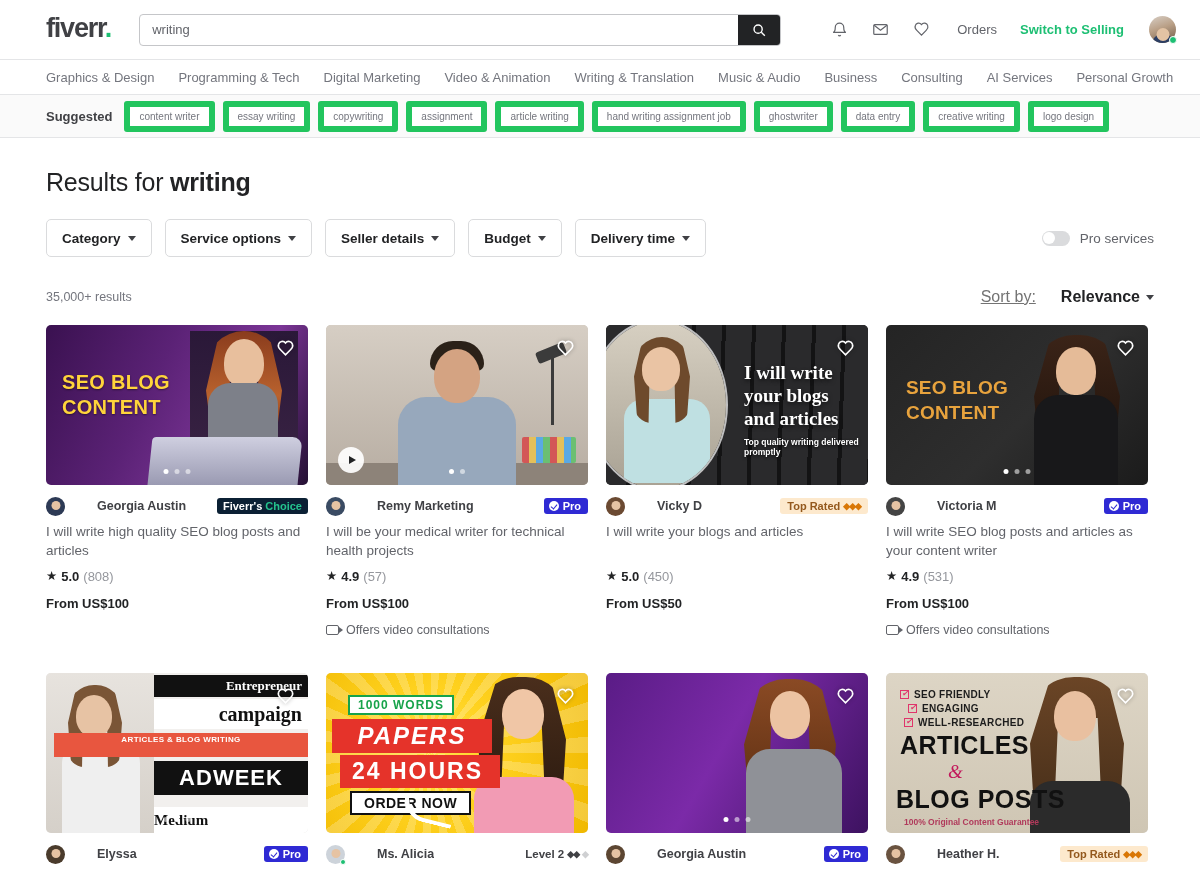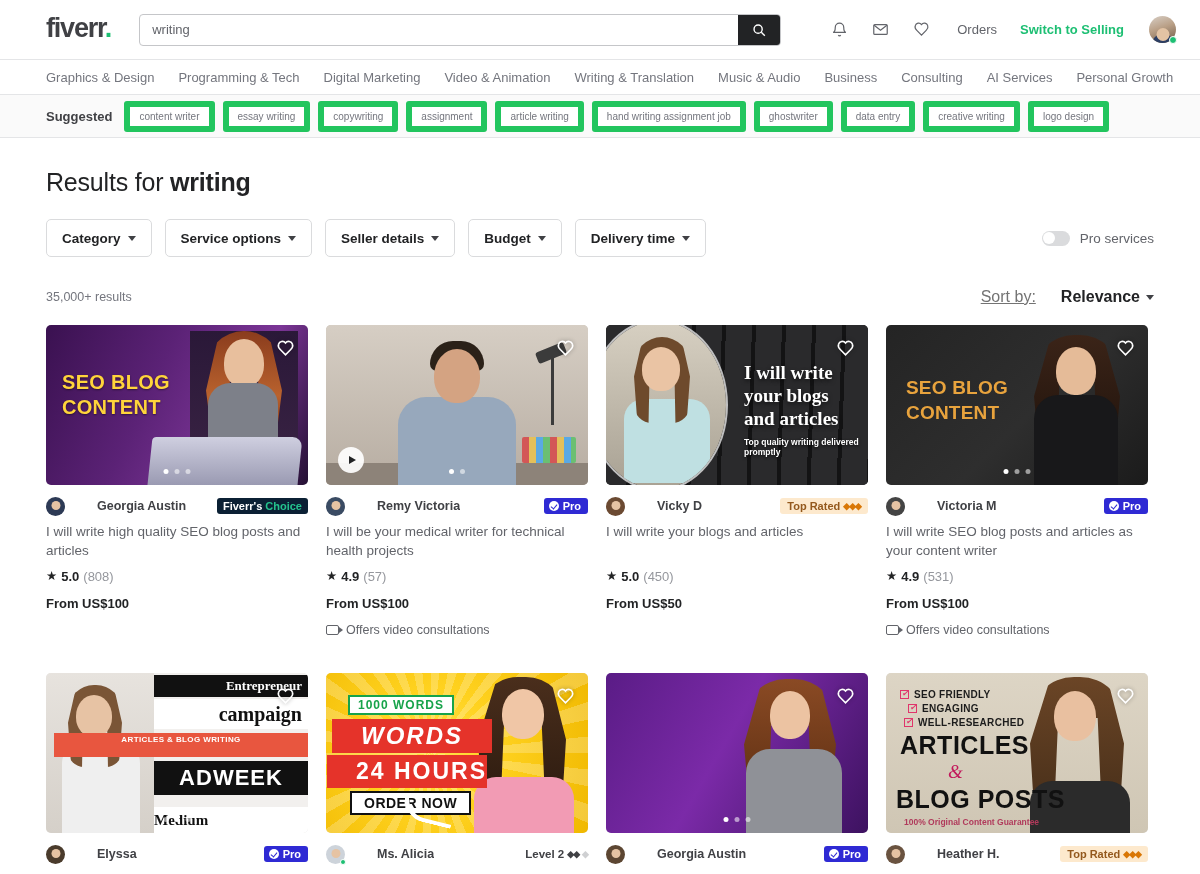--- a/index.html
+++ b/index.html
@@ -460,22 +460,22 @@
      font-family:"Liberation Serif",serif; font-weight:700; font-size:15px; text-align:left; line-height:26px; }
 
   .art6 { background: radial-gradient(circle at 42% 48%, #ffe14d 0%, #ffd21f 35%, #f0b800 100%); }
   .art6 .rays { position:absolute; inset:0;
      background: repeating-conic-gradient(from 0deg at 40% 50%, rgba(255,255,255,.22) 0deg 6deg, rgba(0,0,0,0) 6deg 12deg); }
   .art6 .w1 { position:absolute; left:22px; top:22px; background:#fff; border:2px solid #17a34a; color:#17a34a;
      font-weight:700; font-size:12px; padding:1px 8px; letter-spacing:1px; }
   .art6 .w2 { position:absolute; left:6px; top:46px; width:160px; background:#e5332a; color:#fff;
      font-family:"Liberation Sans",sans-serif; font-weight:700; font-size:24px; font-style:italic; text-align:center;
      letter-spacing:2px; padding:3px 0; }
-  .art6 .w3 { position:absolute; left:1px; top:82px; width:160px; background:#e5332a; color:#fff;
-     font-weight:700; font-size:23px; text-align:right; letter-spacing:2px; padding:3px 0; }
+  .art6 .w3 { position:absolute; left:14px; top:82px; width:160px; background:#e5332a; color:#fff;
+     font-weight:700; font-size:23px; text-align:left; letter-spacing:2px; padding:3px 12px; }
   .art6 .w4 { position:absolute; left:24px; top:118px; background:#fff; border:2px solid #111; color:#111;
      font-weight:700; font-size:14px; padding:2px 12px; letter-spacing:.5px; }
   .art6 .ghead { position:absolute; right:44px; top:16px; width:42px;height:50px;border-radius:50% 50% 46% 46%;background:#f0c6a6; }
   .art6 .ghair { position:absolute; right:22px; top:4px; width:88px;height:120px;border-radius:40px 40px 22px 22px;
      background: linear-gradient(180deg,#4a2e1c 0%,#2e1c10 100%);
      clip-path: polygon(22% 0,82% 0,100% 52%,96% 100%,76% 100%,72% 32%,30% 32%,26% 100%,4% 100%,0 52%); }
   .art6 .gbody { position:absolute; right:14px; top:104px; width:100px;height:60px;border-radius:22px 22px 0 0;background:#f29bb4; }
   .art6 .arrow { position:absolute; left:76px; bottom:10px; width:52px;height:24px; border-bottom:4px solid #fff;
      border-left:4px solid #fff; border-radius:0 0 0 30px; transform: rotate(14deg); }
 
@@ -830,21 +830,21 @@
             <i class="on"></i>
             <i></i>
           </div>
           <div class="play-btn"></div>
         </div>
         <div class="card-body">
           <div class="seller-row">
             <div class="seller-avatar">
               <span class="sa-inner" style="background:#3a4b63"></span>
             </div>
-            <div class="seller-name">Remy Victoria</div>
+            <div class="seller-name">Remy Marketing</div>
             <div class="badge-slot">
               <div class="badge-pro">
                 <span class="pro-check"></span>
                 <span>Pro</span>
               </div>
             </div>
           </div>
           <div class="gig-title">I will be your medical writer for technical health projects</div>
           <div class="rating-row">
             <span class="star">★</span>
@@ -988,21 +988,21 @@
         </div>
       </div>
       <div class="card">
         <div class="card-media">
           <div class="art art6">
             <div class="rays"></div>
             <div class="ghair"></div>
             <div class="ghead"></div>
             <div class="gbody"></div>
             <div class="w1">1000 WORDS</div>
-            <div class="w2">WORDS</div>
+            <div class="w2">PAPERS</div>
             <div class="w3">24 HOURS</div>
             <div class="w4">ORDER NOW</div>
             <div class="arrow"></div>
           </div>
           <div class="heart-btn">
             <svg width="19" height="19" viewBox="0 0 24 24" fill="none" stroke="#fff" stroke-width="2">
               <path d="M20.8 6.6a5 5 0 0 0-8.8-1.6A5 5 0 0 0 3.2 6.6c-1 2.6.6 5 2.2 6.6L12 20l6.6-6.8c1.6-1.6 3.2-4 2.2-6.6z"></path>
             </svg>
           </div>
         </div>

